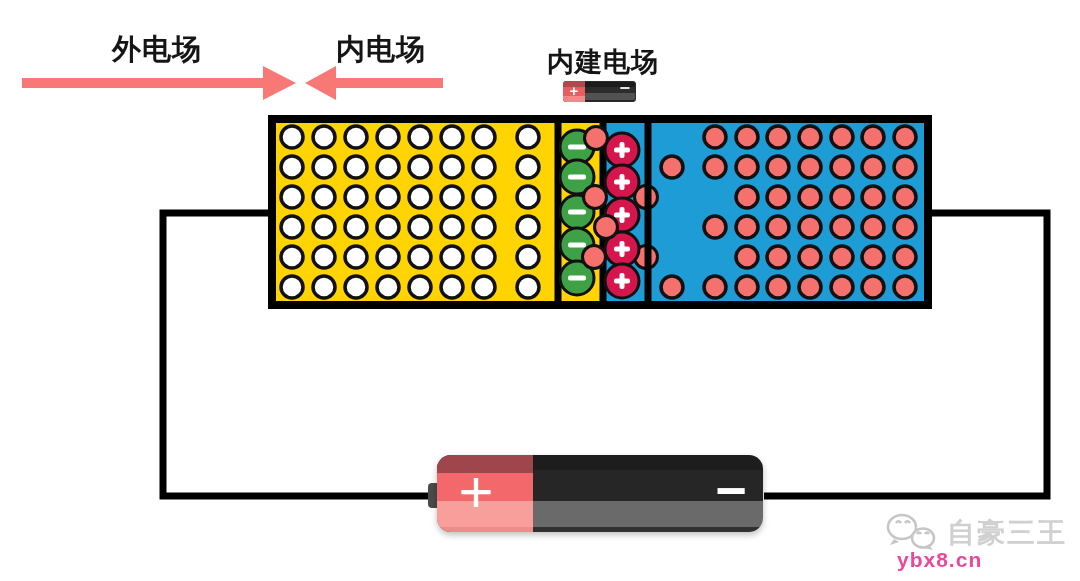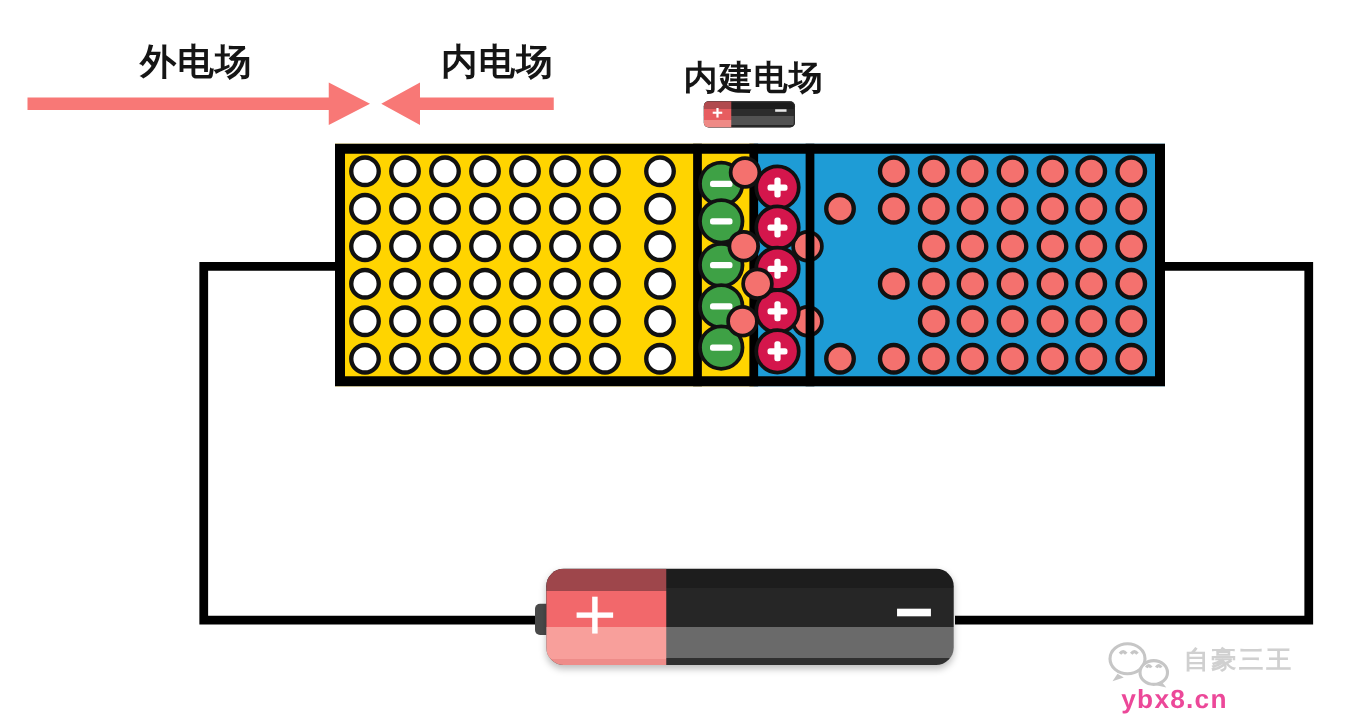--- a/index.html
+++ b/index.html
@@ -2,21 +2,21 @@
 <html><head>
 <meta charset="utf-8">
 <style>
   html,body{margin:0;padding:0;background:#fff;}
   .stage{position:relative;width:1080px;height:581px;background:#ffffff;overflow:hidden;
          font-family:"Liberation Sans", sans-serif;}
   .abs{position:absolute;}
   svg{display:block;}
   .lbl{position:absolute;color:#151515;font-weight:600;letter-spacing:1px;white-space:nowrap;}
   .lbl-ext{left:112px;top:30px;font-size:29px;text-align:center;}
-  .lbl-int{left:353px;top:30px;font-size:29px;}
+  .lbl-int{left:336px;top:30px;font-size:29px;}
   .lbl-builtin{left:547px;top:44px;font-size:27px;font-weight:700;text-align:center;}
   .lbl-scr{left:532px;top:333px;font-size:30px;font-weight:600;}
   
   .minibat{position:absolute;left:563px;top:81px;width:73px;height:21px;border-radius:4px;
            background:linear-gradient(180deg,#1c1c1c 0%,#1c1c1c 30%,#2c2c2c 30%,#2c2c2c 55%,#525252 55%,#525252 90%,#262626 90%);
            overflow:hidden;box-shadow:0 0 0 1px #2a2a2a inset;}
   .minibat .red{position:absolute;left:0;top:0;width:22px;height:100%;
            background:linear-gradient(180deg,#b14a4e 0%,#b14a4e 28%,#e75d60 28%,#e75d60 70%,#ef8a86 70%);
            color:#fff;font-size:15px;font-weight:700;text-align:center;line-height:20px;}
   .minibat .neg{position:absolute;right:6px;top:-3px;color:#e8e8e8;font-size:18px;font-weight:700;line-height:21px;}
@@ -25,21 +25,21 @@
   .battery{position:absolute;left:437px;top:455px;width:326px;height:77px;border-radius:14px;overflow:hidden;
            background:linear-gradient(180deg,#1d1d1d 0%,#1d1d1d 20%,#262626 20%,#262626 60%,#6a6a6a 60%,#6a6a6a 93%,#303030 93%);
            box-shadow:0 3px 6px rgba(0,0,0,0.25);}
   .bat-red{position:absolute;left:0;top:0;width:96px;height:100%;
            background:linear-gradient(180deg,#9e464b 0%,#9e464b 23%,#f2686b 23%,#f2686b 60%,#f89f9b 60%,#f89f9b 94%,#ee8c89 94%);}
   .bat-plus{position:absolute;left:16px;top:0;width:46px;height:77px;color:#ffffff;
             font-size:60px;font-weight:400;line-height:74px;text-align:center;}
   .bat-minus{position:absolute;right:16px;top:0;height:77px;color:#ffffff;
              font-size:54px;font-weight:700;line-height:70px;}
   
-  .wm-brand{position:absolute;left:947px;top:514px;font-size:20px;font-weight:700;color:#d0d0d0;
+  .wm-brand{position:absolute;left:947px;top:514px;font-size:28px;font-weight:700;color:#d0d0d0;
             letter-spacing:2px;text-shadow:0 1px 0 #ffffff;}
   .wm-site{position:absolute;left:897px;top:548px;font-size:21px;font-weight:700;color:#ec4899;letter-spacing:1px;}
 </style>
 </head>
 <body>
 
 <div class="stage">
 
   <svg class="abs" style="left:0;top:0" width="1080" height="581" viewBox="0 0 1080 581">
 

